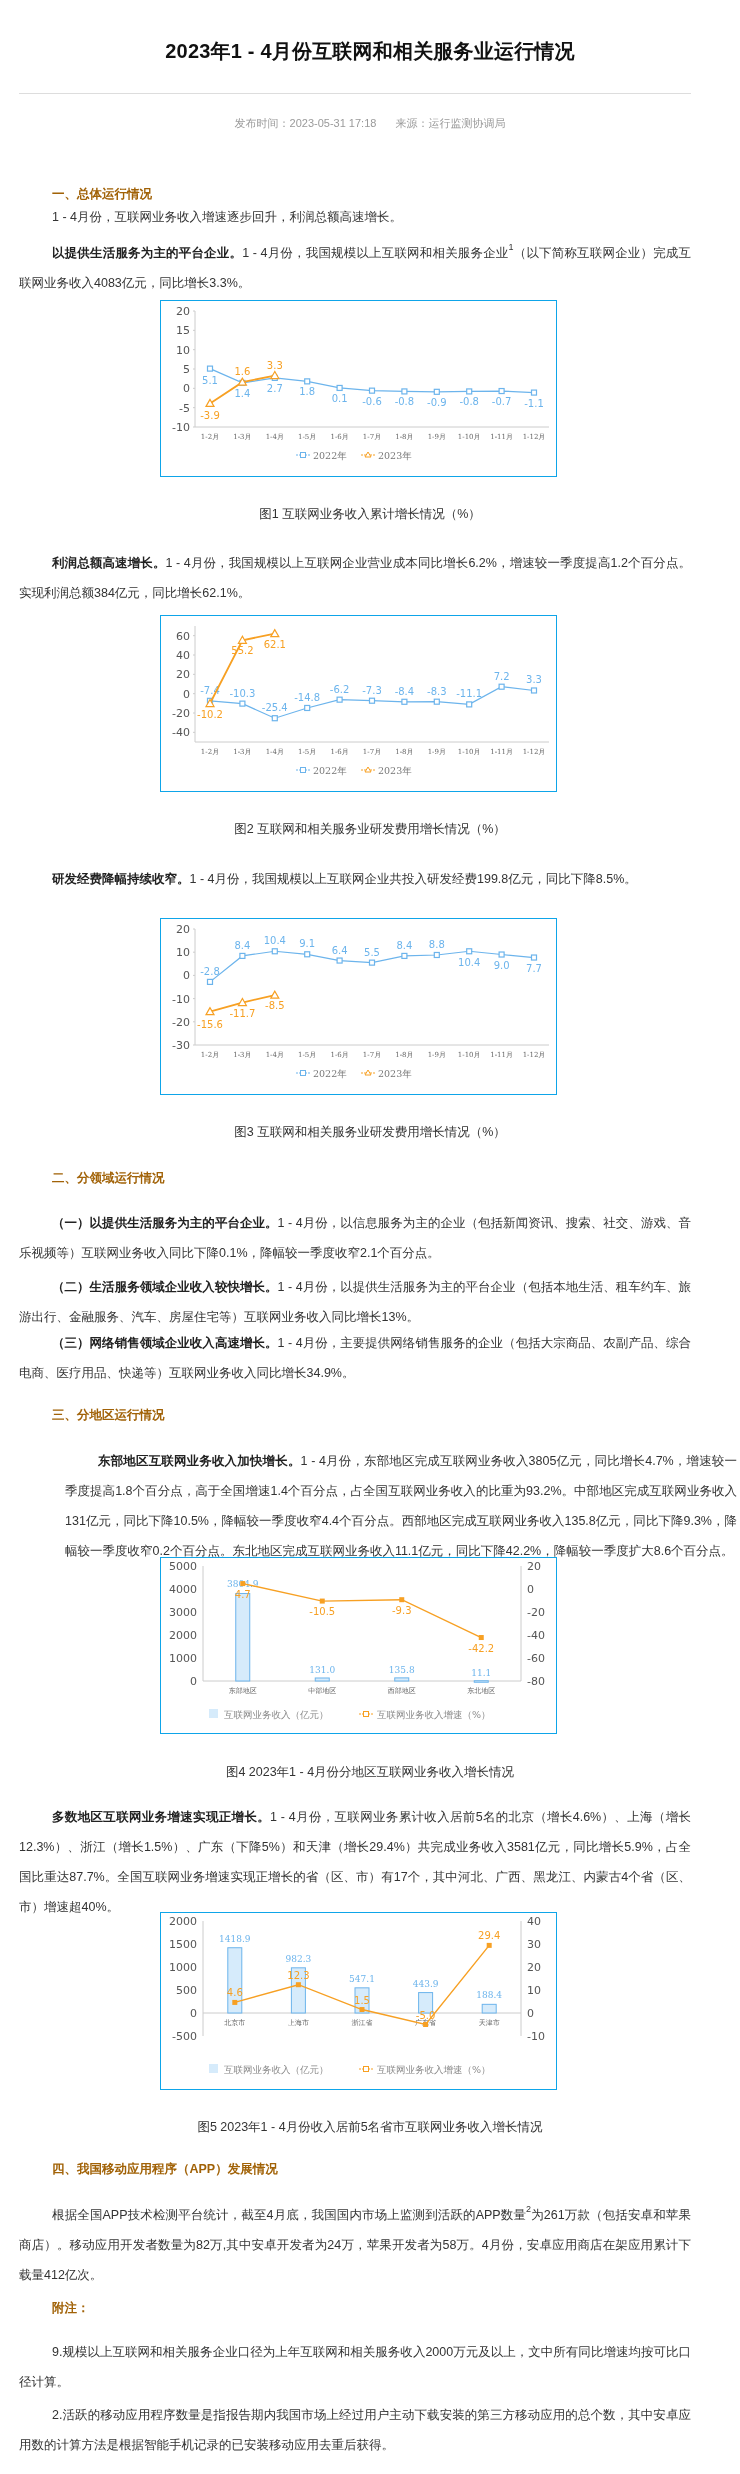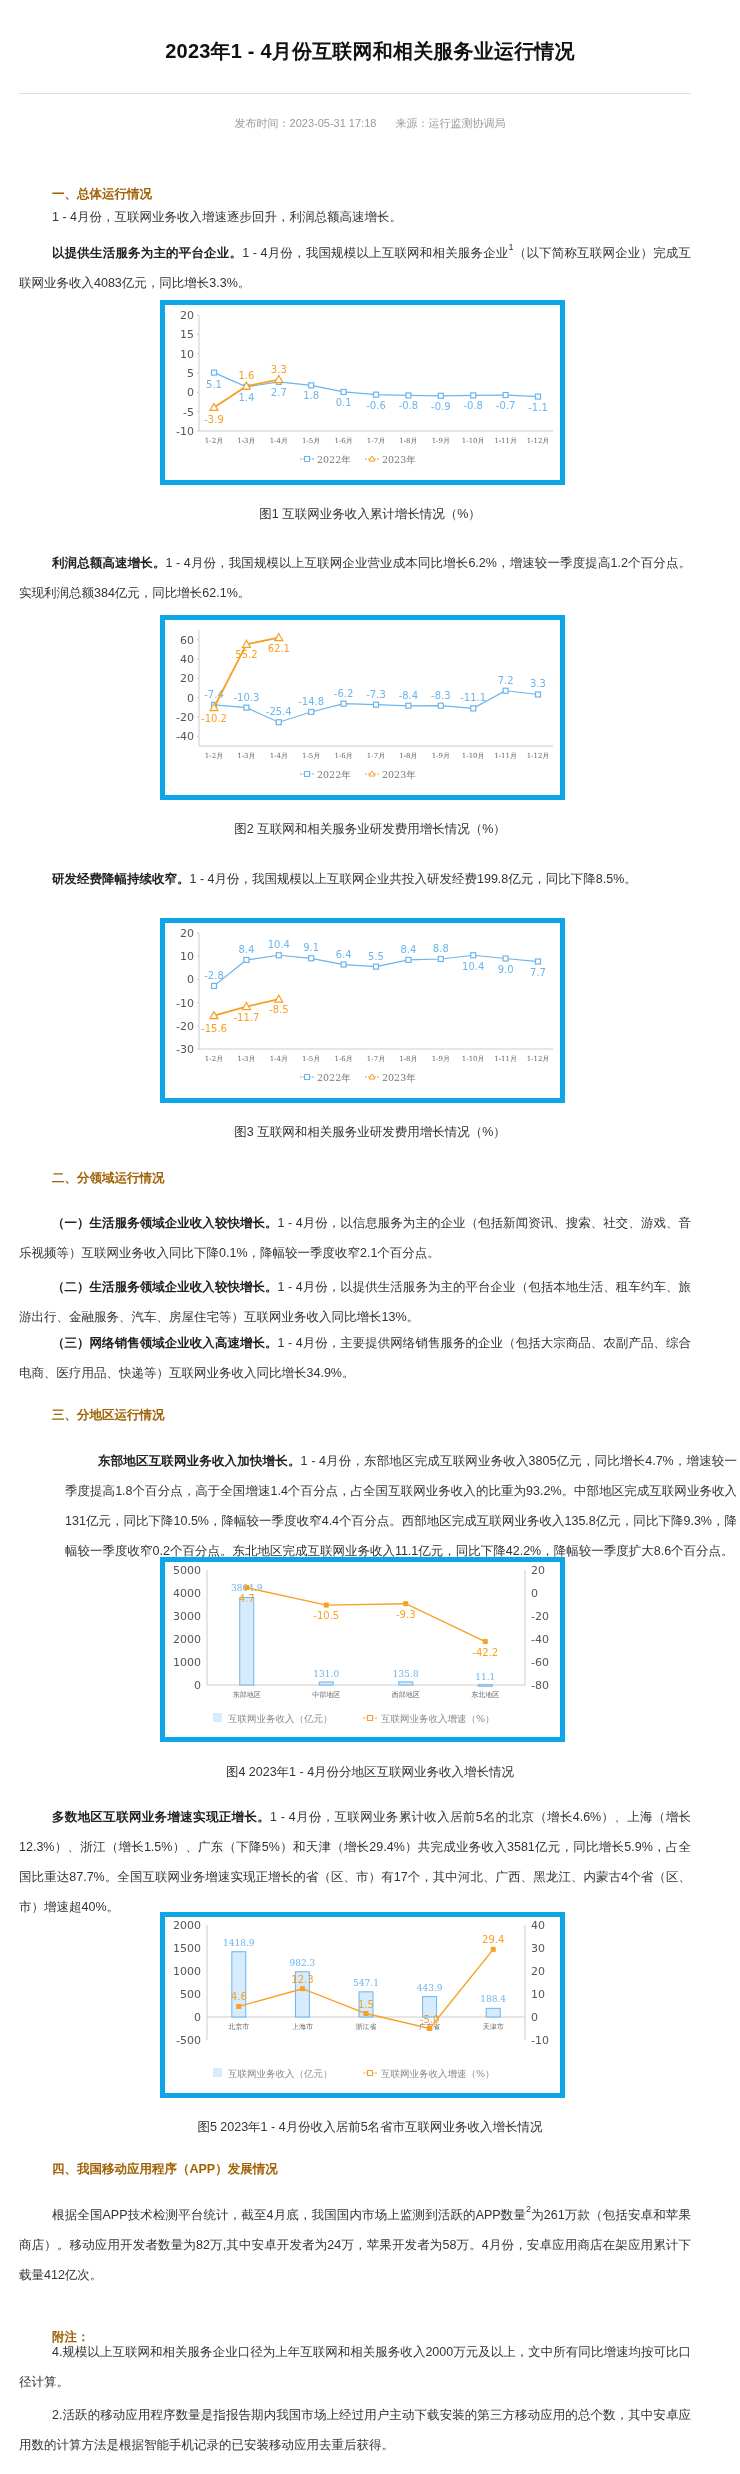--- a/index.html
+++ b/index.html
@@ -6,21 +6,21 @@
   body { width:740px; height:2474px; position:relative; font-family:"Liberation Sans","DejaVu Sans",sans-serif; color:#333; overflow:hidden; }
   .abs { position:absolute; }
   .title { left:0; width:740px; top:38px; text-align:center; font-size:20px; font-weight:bold; color:#111; letter-spacing:0.2px; }
   .hr { left:19px; width:672px; top:93px; height:1px; background:#dddddd; }
   .meta { left:0; width:740px; top:116px; text-align:center; font-size:11px; color:#9a9a9a; }
   .meta span { margin:0 8px; }
   .para { left:19px; width:672px; font-size:12.5px; line-height:30px; color:#333; text-indent:33px; text-align:justify; }
   .para b { color:#222; }
   .heading { left:52px; font-size:12.5px; font-weight:bold; color:#a16207; }
   .caption { left:0; width:740px; text-align:center; font-size:12.5px; color:#333; }
-  .chart { left:160px; width:395px; border:5px solid #0ea5e9; background:#fff; }
+  .chart { left:160px; width:395px; border:1px solid #0ea5e9; background:#fff; }
   .chart svg { display:block; }
   sup { font-size:9px; vertical-align:top; position:relative; top:-6px; }
 </style>
 </head>
 <body>
 
 <div class="abs title">2023年1 - 4月份互联网和相关服务业运行情况</div>
 <div class="abs hr"></div>
 <div class="abs meta">
   <span>发布时间：2023-05-31 17:18</span>
@@ -234,21 +234,21 @@
       <rect x="139.5" y="151.5" width="5" height="5" fill="#fff" stroke="#6cb4ec"></rect>
       <text x="152" y="158" font-size="9.5" fill="#777" font-family="DejaVu Serif, serif">2022年</text>
       <line x1="200" y1="154" x2="214" y2="154" stroke="#f7a023" stroke-dasharray="2,1"></line>
       <polygon points="207,151 204,156 210,156" fill="#fff" stroke="#f7a023"></polygon>
       <text x="217" y="158" font-size="9.5" fill="#777" font-family="DejaVu Serif, serif">2023年</text>
     </svg>
 </div>
 <div class="abs caption" style="top:1124px;">图3  互联网和相关服务业研发费用增长情况（%）</div>
 
 <div class="abs heading" style="top:1170px;">二、分领域运行情况</div>
-<div class="abs para" style="top:1208px;"><b>（一）生活服务领域企业收入较快增长。</b><span>1 - 4月份，以信息服务为主的企业（包括新闻资讯、搜索、社交、游戏、音乐视频等）互联网业务收入同比下降0.1%，降幅较一季度收窄2.1个百分点。</span></div>
+<div class="abs para" style="top:1208px;"><b>（一）以提供生活服务为主的平台企业。</b><span>1 - 4月份，以信息服务为主的企业（包括新闻资讯、搜索、社交、游戏、音乐视频等）互联网业务收入同比下降0.1%，降幅较一季度收窄2.1个百分点。</span></div>
 <div class="abs para" style="top:1272px;"><b>（二）生活服务领域企业收入较快增长。</b><span>1 - 4月份，以提供生活服务为主的平台企业（包括本地生活、租车约车、旅游出行、金融服务、汽车、房屋住宅等）互联网业务收入同比增长13%。</span></div>
 <div class="abs para" style="top:1328px;"><b>（三）网络销售领域企业收入高速增长。</b><span>1 - 4月份，主要提供网络销售服务的企业（包括大宗商品、农副产品、综合电商、医疗用品、快递等）互联网业务收入同比增长34.9%。</span></div>
 
 <div class="abs heading" style="top:1407px;">三、分地区运行情况</div>
 <div class="abs para" style="top:1446px;margin-left:46px;"><b>东部地区互联网业务收入加快增长。</b><span>1 - 4月份，东部地区完成互联网业务收入3805亿元，同比增长4.7%，增速较一季度提高1.8个百分点，高于全国增速1.4个百分点，占全国互联网业务收入的比重为93.2%。中部地区完成互联网业务收入131亿元，同比下降10.5%，降幅较一季度收窄4.4个百分点。西部地区完成互联网业务收入135.8亿元，同比下降9.3%，降幅较一季度收窄0.2个百分点。东北地区完成互联网业务收入11.1亿元，同比下降42.2%，降幅较一季度扩大8.6个百分点。</span></div>
 
 <div class="abs chart" style="top:1557px; height:175px;">
   <svg id="svg4" width="395" height="175">
       <line x1="42" y1="8" x2="42" y2="123" stroke="#ccc"></line>
       <line x1="360" y1="8" x2="360" y2="123" stroke="#ccc"></line>
@@ -345,15 +345,15 @@
       <line x1="198" y1="156" x2="212" y2="156" stroke="#f7a023" stroke-dasharray="2,1"></line>
       <rect x="202.5" y="153.5" width="5" height="5" fill="#fff" stroke="#f7a023"></rect>
       <text x="216" y="160" font-size="9.5" fill="#888" font-family="DejaVu Serif, serif">互联网业务收入增速（%）</text>
     </svg>
 </div>
 <div class="abs caption" style="top:2119px;">图5  2023年1 - 4月份收入居前5名省市互联网业务收入增长情况</div>
 
 <div class="abs heading" style="top:2161px;">四、我国移动应用程序（APP）发展情况</div>
 <div class="abs para" style="top:2200px;"><span>根据全国APP技术检测平台统计，截至4月底，我国国内市场上监测到活跃的APP数量</span><sup>2</sup><span>为261万款（包括安卓和苹果商店）。移动应用开发者数量为82万,其中安卓开发者为24万，苹果开发者为58万。4月份，安卓应用商店在架应用累计下载量412亿次。</span></div>
 
-<div class="abs heading" style="top:2300px;margin-top:29px;">附注：</div>
-<div class="abs para" style="top:2337px;">4.规模以上互联网和相关服务企业口径为上年互联网和相关服务收入2000万元及以上，文中所有同比增速均按可比口径计算。</div>
+<div class="abs heading" style="top:2300px;">附注：</div>
+<div class="abs para" style="top:2337px;">9.规模以上互联网和相关服务企业口径为上年互联网和相关服务收入2000万元及以上，文中所有同比增速均按可比口径计算。</div>
 <div class="abs para" style="top:2400px;">2.活跃的移动应用程序数量是指报告期内我国市场上经过用户主动下载安装的第三方移动应用的总个数，其中安卓应用数的计算方法是根据智能手机记录的已安装移动应用去重后获得。</div>
 
 </body></html>

